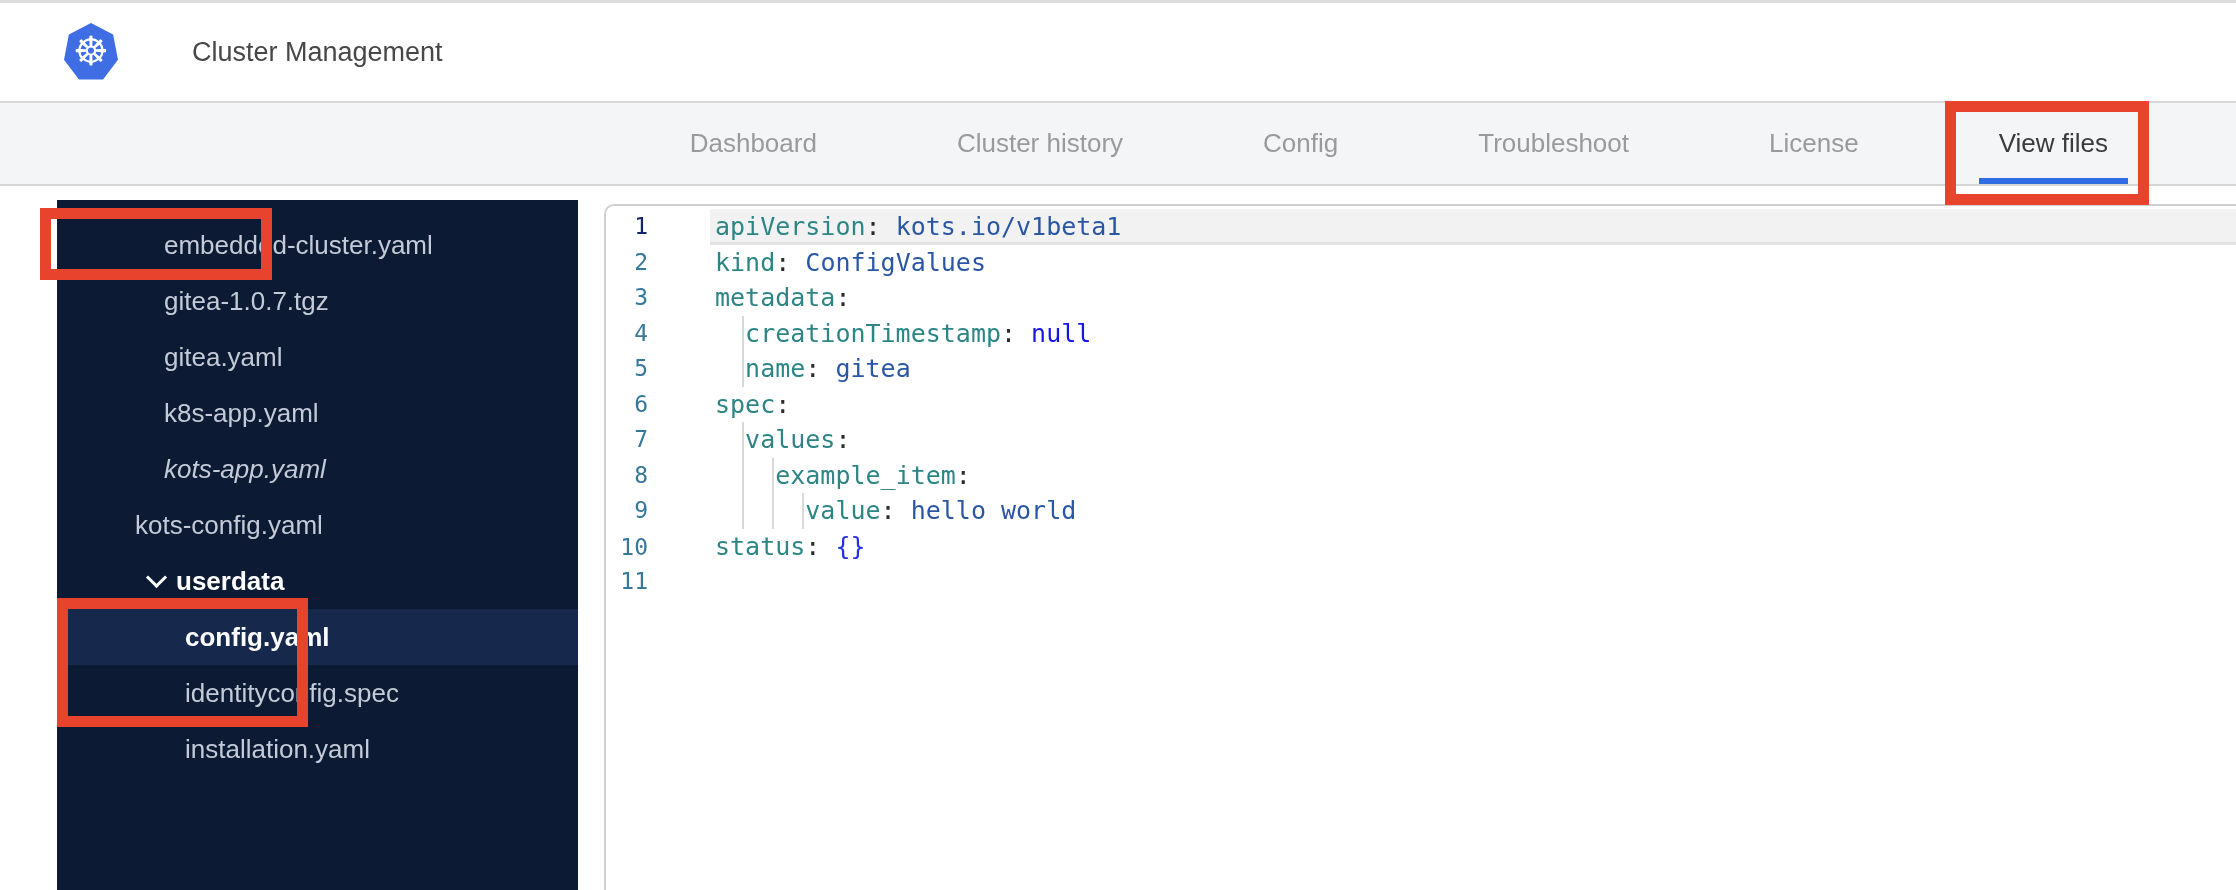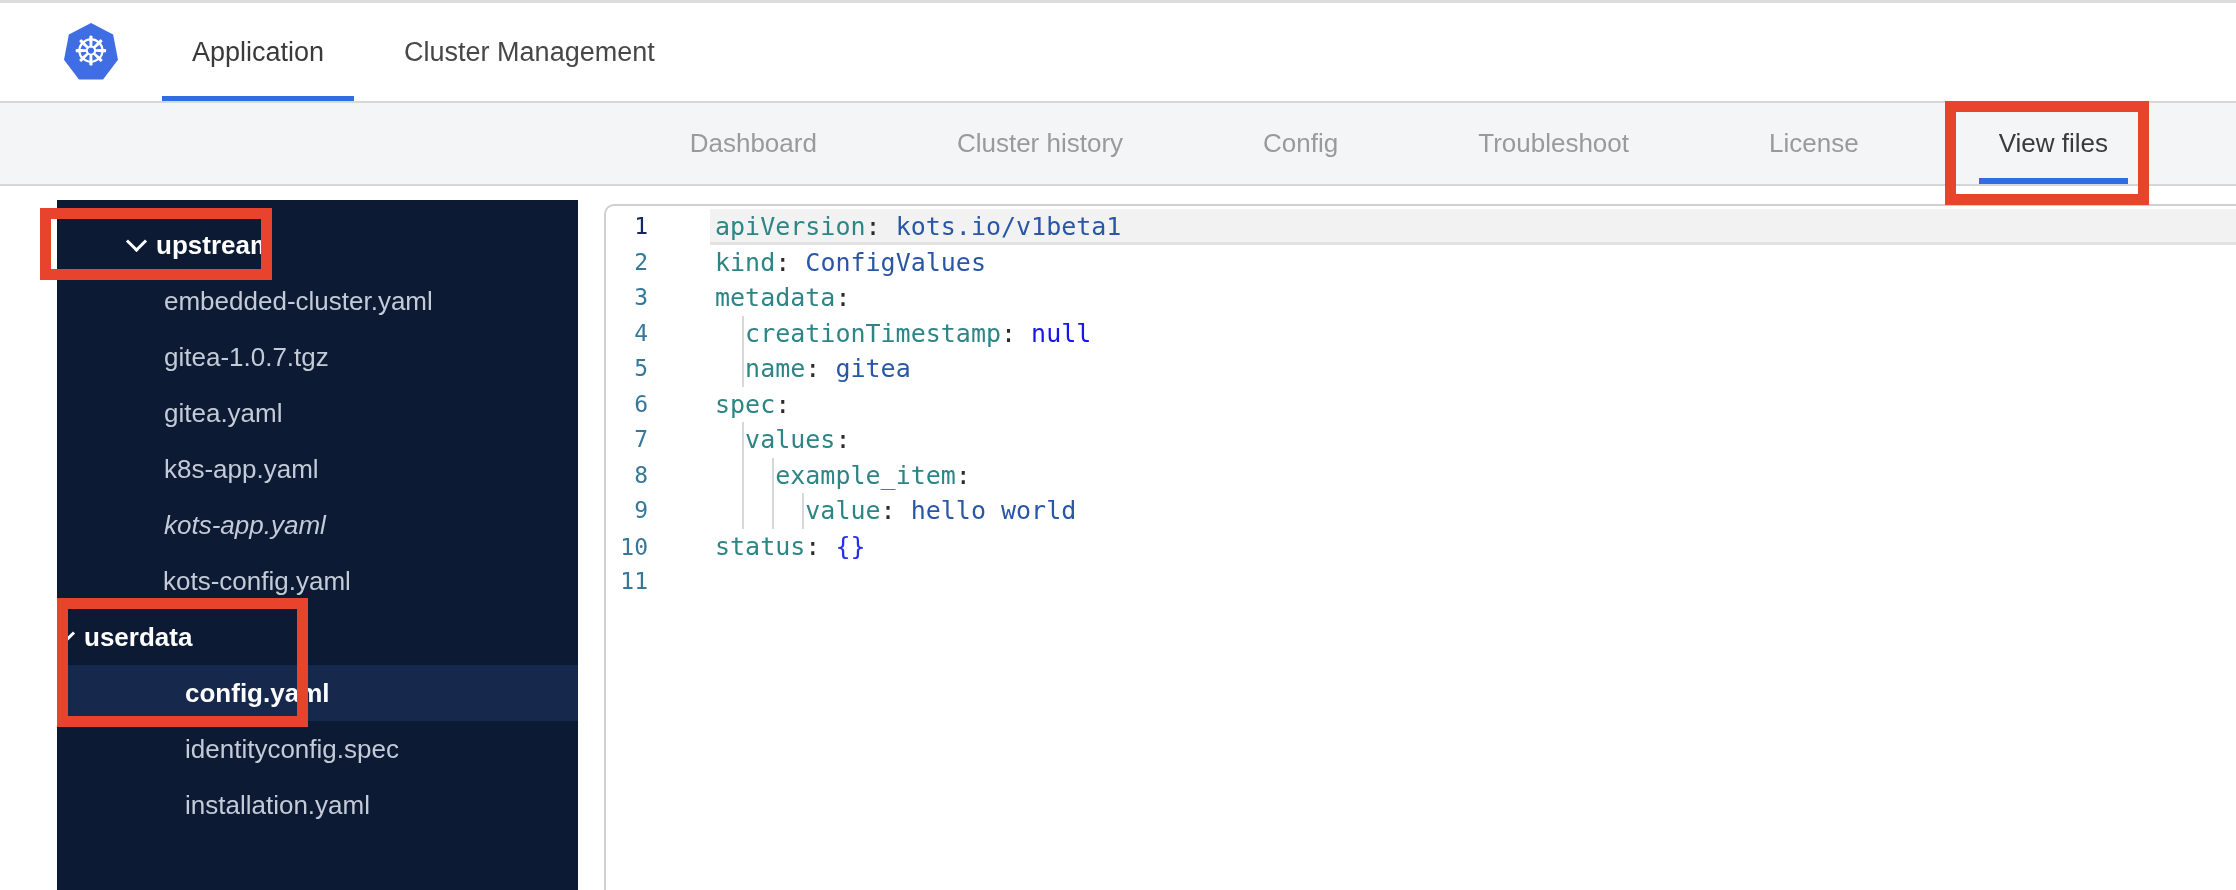--- a/index.html
+++ b/index.html
@@ -97,23 +97,20 @@
 
 <div id="screen">
 
   <div class="top-strip"></div>
 
   <header class="topbar">
     <div class="k8s-logo">
       <span>☸</span>
     </div>
     <div class="top-tabs">
-        <div class="top-tab active">
-          <span>Application</span>
-        </div>
         <div class="top-tab">
           <span>Cluster Management</span>
         </div>
       </div>
   </header>
 
   <nav class="appnav">
       <div class="nav-item">
         <span>Dashboard</span>
       </div>
@@ -128,43 +125,39 @@
       </div>
       <div class="nav-item">
         <span>License</span>
       </div>
       <div class="nav-item active">
         <span>View files</span>
       </div>
     </nav>
 
   <aside class="sidebar">
-      <div class="tree-row folder" style="padding-left: 72px;">
-        <span class="chev"></span>
-        <span>upstream</span>
-      </div>
       <div class="tree-row file" style="padding-left: 107px;">
         <span>embedded-cluster.yaml</span>
       </div>
       <div class="tree-row file" style="padding-left: 107px;">
         <span>gitea-1.0.7.tgz</span>
       </div>
       <div class="tree-row file" style="padding-left: 107px;">
         <span>gitea.yaml</span>
       </div>
       <div class="tree-row file" style="padding-left: 107px;">
         <span>k8s-app.yaml</span>
       </div>
       <div class="tree-row file" style="padding-left: 107px; font-style: italic;">
         <span>kots-app.yaml</span>
       </div>
-      <div class="tree-row file" style="padding-left: 106px;">
+      <div class="tree-row file" style="padding-left: 78px;">
         <span>kots-config.yaml</span>
       </div>
-      <div class="tree-row folder" style="">
+      <div class="tree-row folder" style="padding-left: 92px;">
         <span class="chev"></span>
         <span>userdata</span>
       </div>
       <div class="tree-row file selected" style="padding-left: 128px;">
         <span>config.yaml</span>
       </div>
       <div class="tree-row file" style="padding-left: 128px;">
         <span>identityconfig.spec</span>
       </div>
       <div class="tree-row file" style="padding-left: 128px;">

